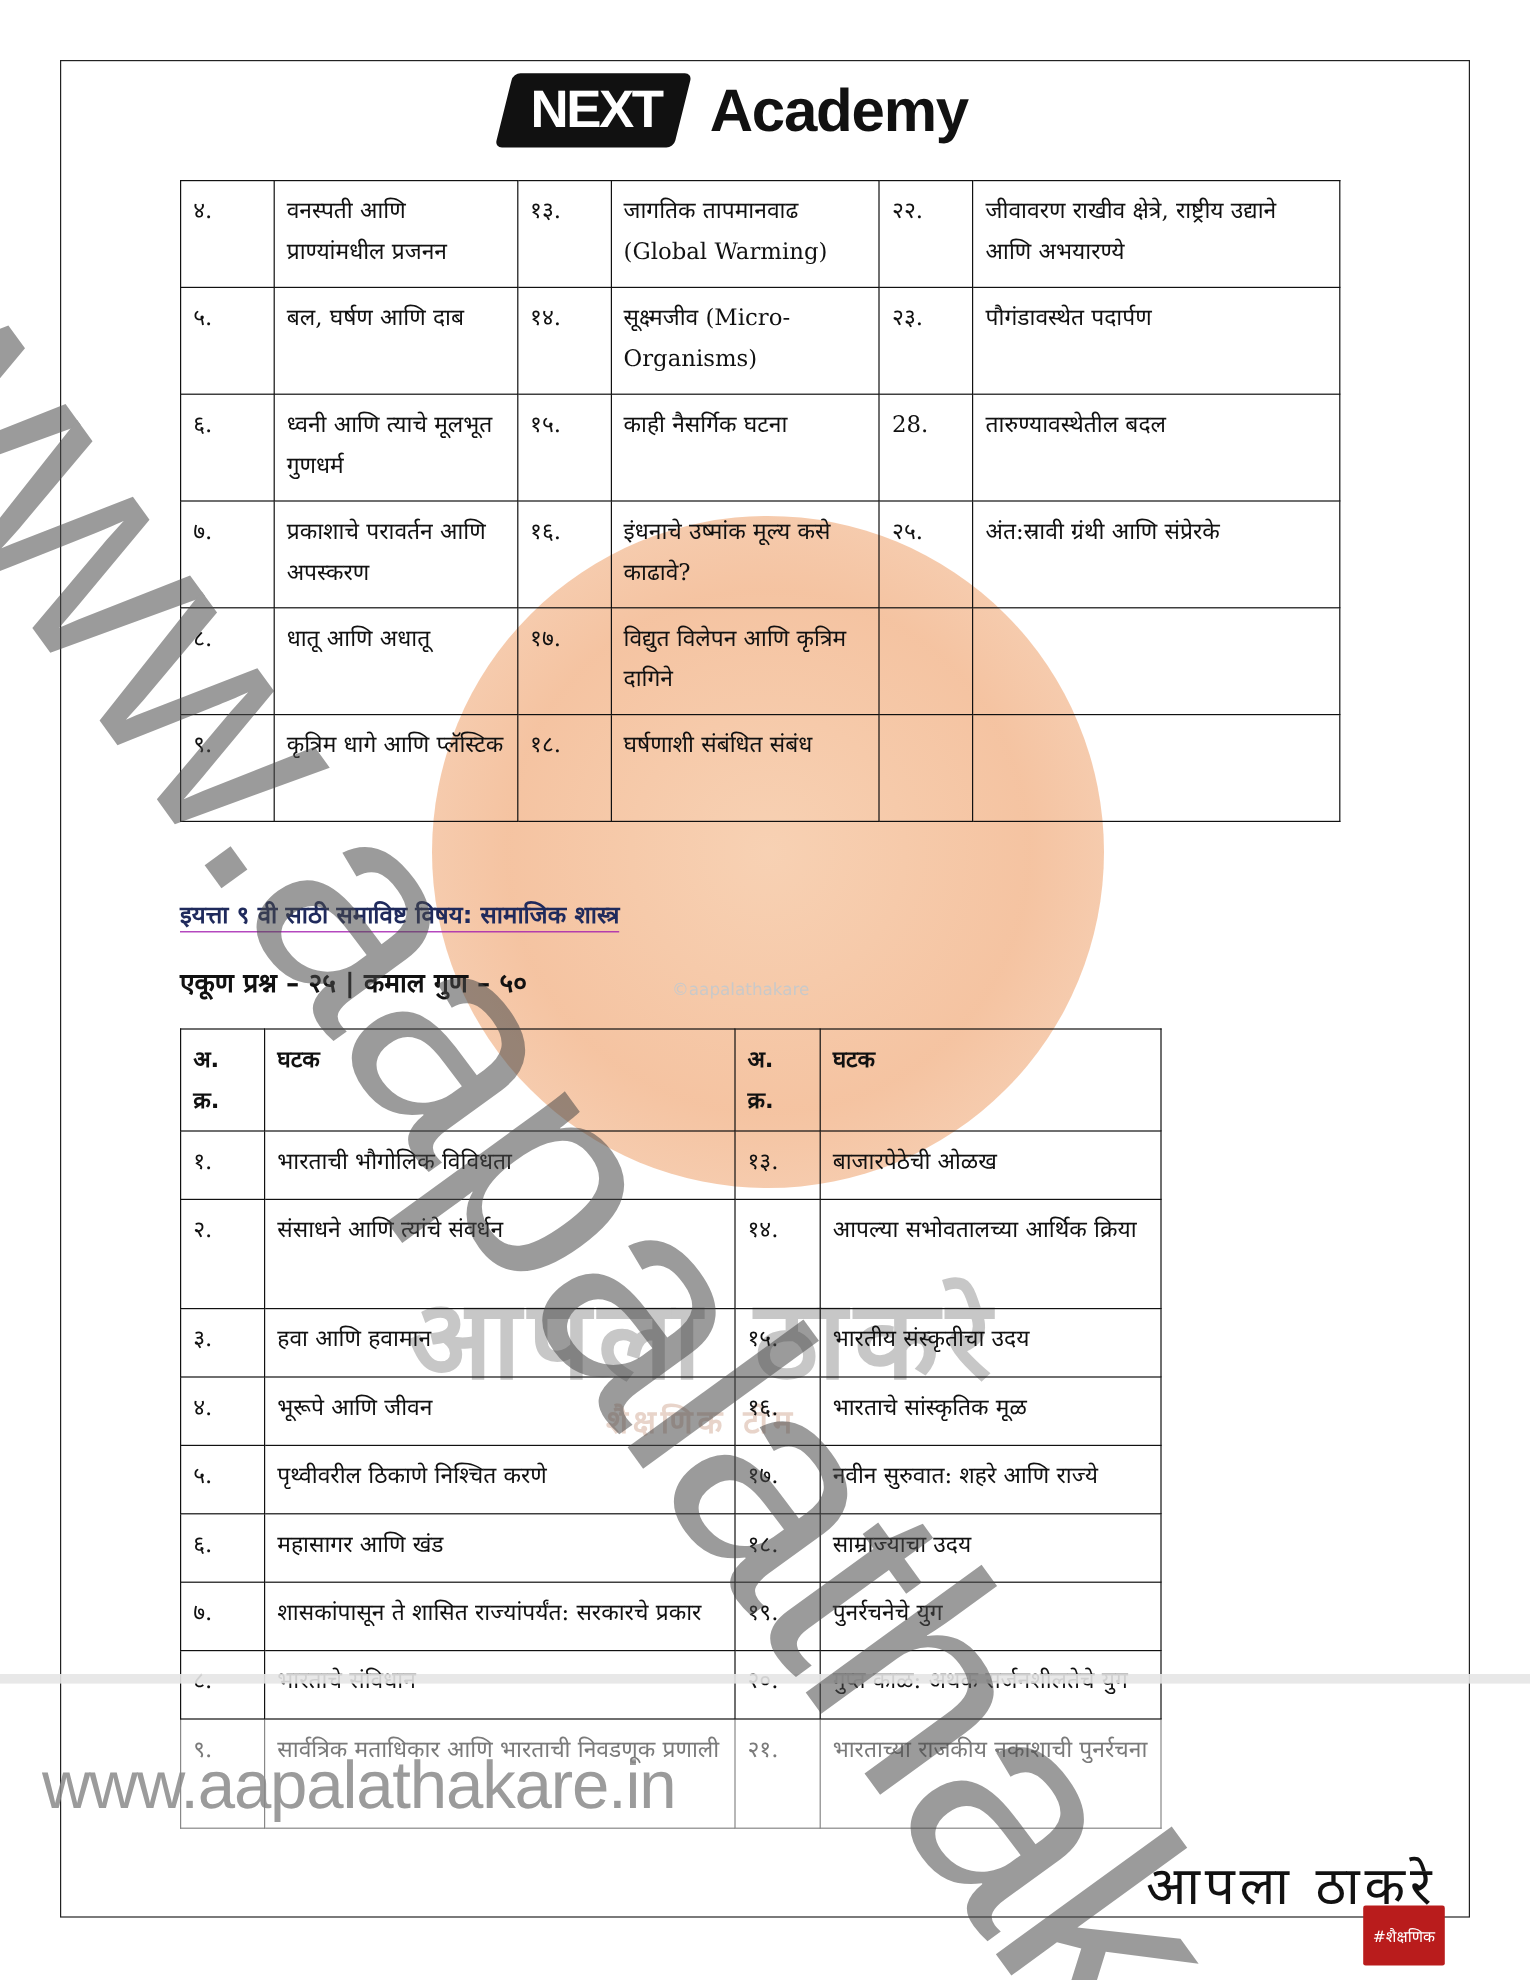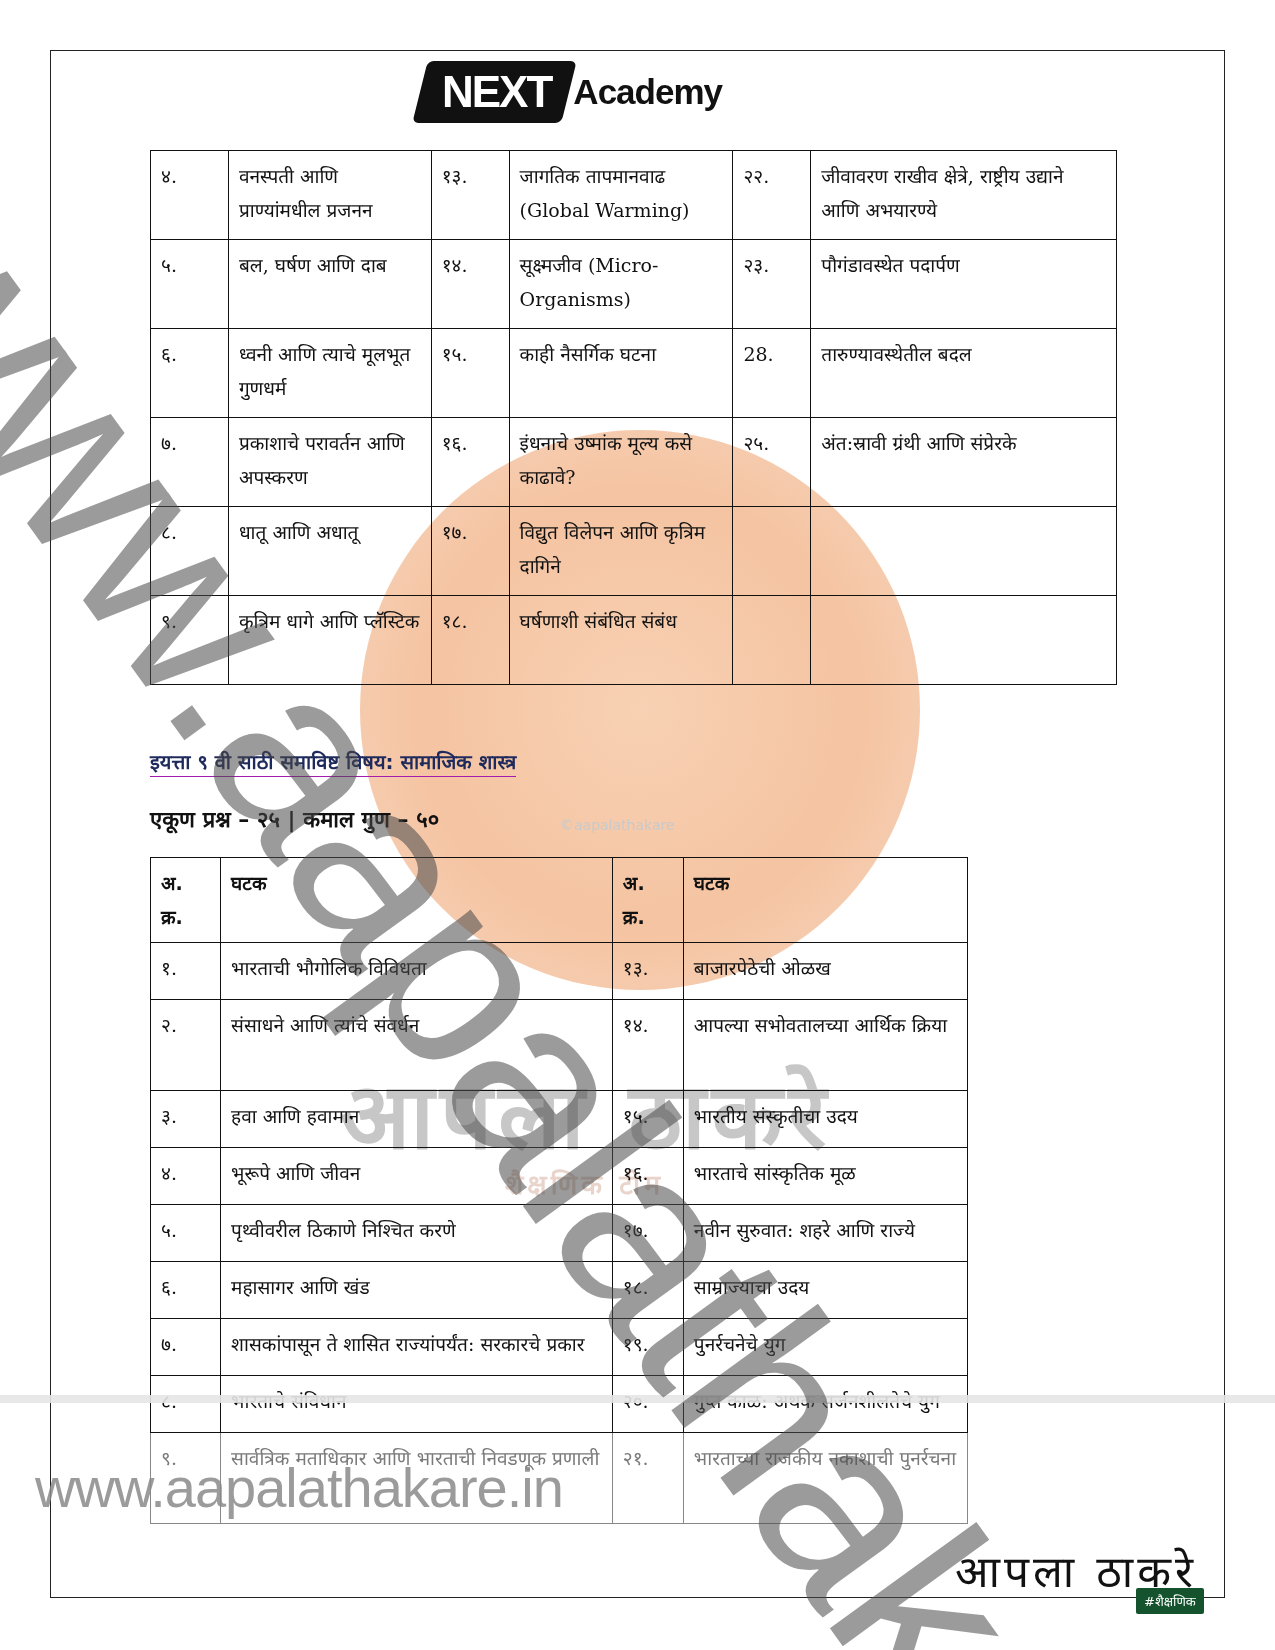--- a/index.html
+++ b/index.html
@@ -62,21 +62,21 @@
     background:#111; color:#fff; font-weight:bold;
     font-family:"Liberation Sans", sans-serif;
     font-size:44px; letter-spacing:-2px;
     padding:6px 18px 6px 22px;
     transform: skewX(-14deg);
     border-radius:6px;
   }
   .logo-box span { display:inline-block; transform: skewX(14deg); }
   .logo-text {
     font-family:"Liberation Sans", sans-serif; font-weight:bold;
-    font-size:35px; color:#111; margin-left:4px; letter-spacing:-1px;
+    font-size:50px; color:#111; margin-left:22px; letter-spacing:-1px;
   }
 
   
   table.grid {
     position:absolute; border-collapse:collapse;
     font-family:"DejaVu Serif", serif; font-size:19px; color:#111;
   }
   table.grid td, table.grid th {
     border:1.6px solid #111; vertical-align:top; text-align:left;
     padding:8px 10px; line-height:34px; font-weight:normal;
@@ -100,22 +100,22 @@
     font-size:22px; font-weight:bold; color:#111;
   }
 
   .signature {
     position:absolute; left:955px; top:1540px;
     font-family:"DejaVu Serif", serif; font-size:44px; color:#111;
     letter-spacing:4px;
   }
   .badge {
     position:absolute; left:1136px; top:1588px;
-    background:#14532d; color:#fff; font-size:13px;
-    padding:4px 8px; border-radius:2px;
+    background:#b91c1c; color:#fff; font-size:13px;
+    padding:16px 8px; border-radius:2px;
   }
 </style>
 </head>
 <body>
 
 <div class="wm-circle"></div>
 <div class="wm-devanagari">आपला ठाकरे</div>
 <div class="wm-devanagari-sub">शैक्षणिक टीम</div>
 <div class="wm-copyright">©aapalathakare</div>
 

